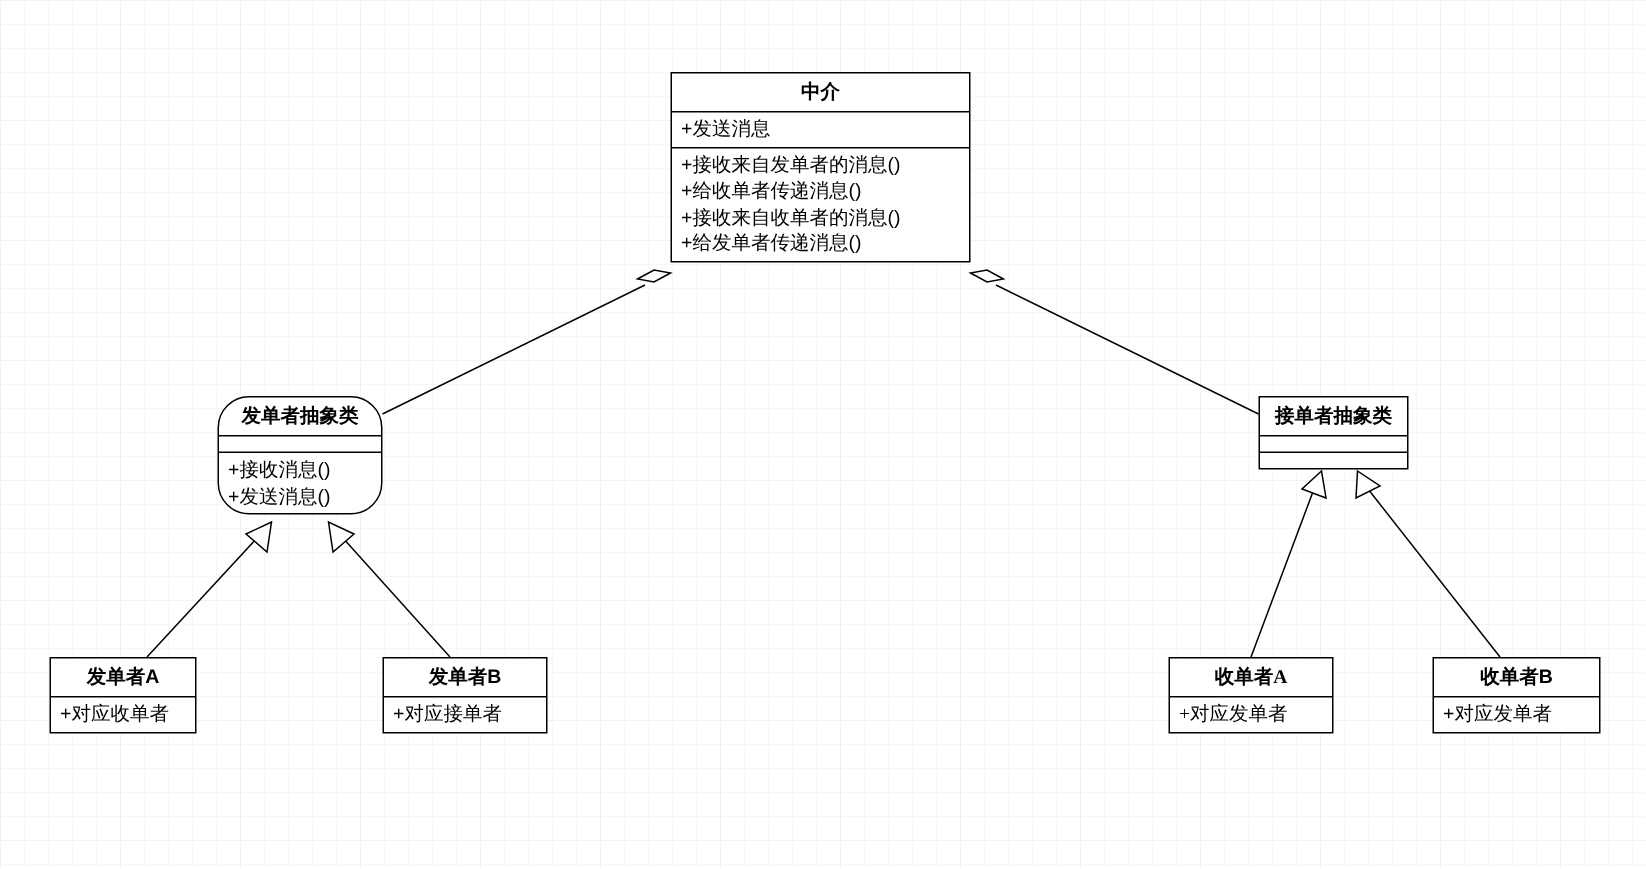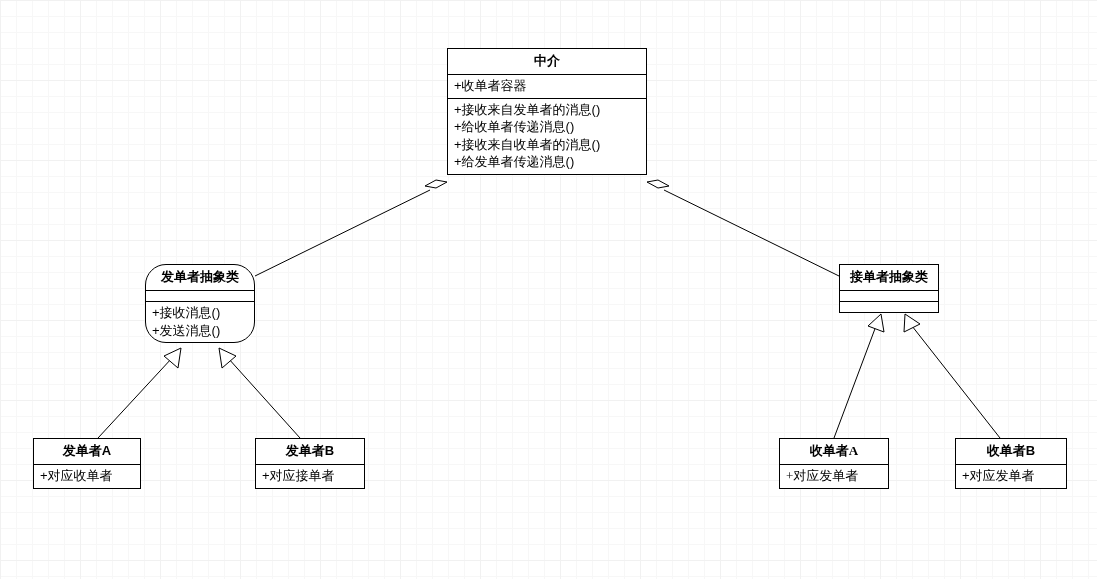--- a/index.html
+++ b/index.html
@@ -37,21 +37,21 @@
   svg polygon.hollow{fill:#fff;stroke:#000;stroke-width:1;}
 </style>
 </head>
 <body>
 
 <div class="grid"></div>
 
 <div class="uml-class" style="left:447px;top:32px;width:200px;margin-top:16px;">
   <div class="uml-title">中介</div>
   <div class="uml-sec">
-    <div class="row">+收单者容器</div>
+    <div class="row">+发送消息</div>
   </div>
   <div class="uml-sec">
     <div class="row">+接收来自发单者的消息()</div>
     <div class="row">+给收单者传递消息()</div>
     <div class="row">+接收来自收单者的消息()</div>
     <div class="row">+给发单者传递消息()</div>
   </div>
 </div>
 
 <div class="uml-class" style="left:145px;top:264px;width:110px;border-radius:21px;">
@@ -62,21 +62,21 @@
     <div class="row">+发送消息()</div>
   </div>
 </div>
 
 <div class="uml-class" style="left:839px;top:264px;width:100px;">
   <div class="uml-title">接单者抽象类</div>
   <div class="uml-sec empty"></div>
   <div class="uml-sec empty"></div>
 </div>
 
-<div class="uml-class" style="left:33px;top:438px;width:108px;">
+<div class="uml-class" style="left:33px;top:438px;width:98px;">
   <div class="uml-title">发单者A</div>
   <div class="uml-sec">
     <div class="row">+对应收单者</div>
   </div>
 </div>
 
 <div class="uml-class" style="left:255px;top:438px;width:110px;">
   <div class="uml-title">发单者B</div>
   <div class="uml-sec">
     <div class="row">+对应接单者</div>

